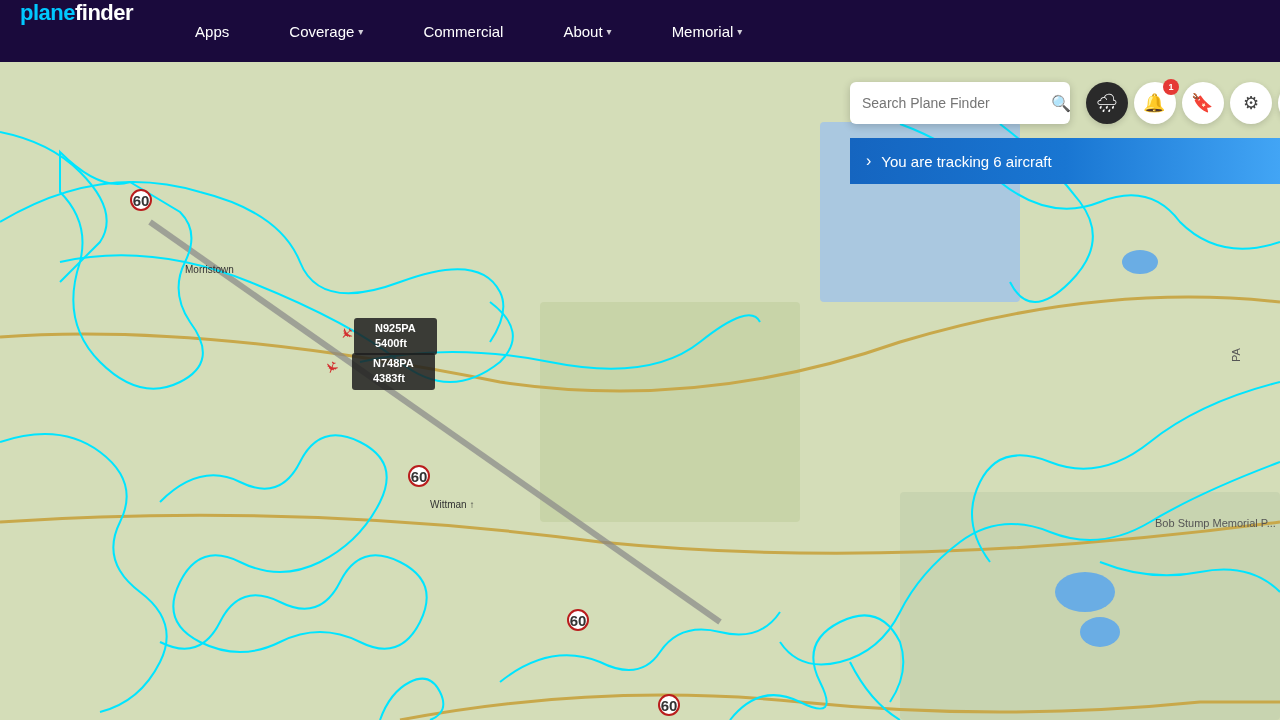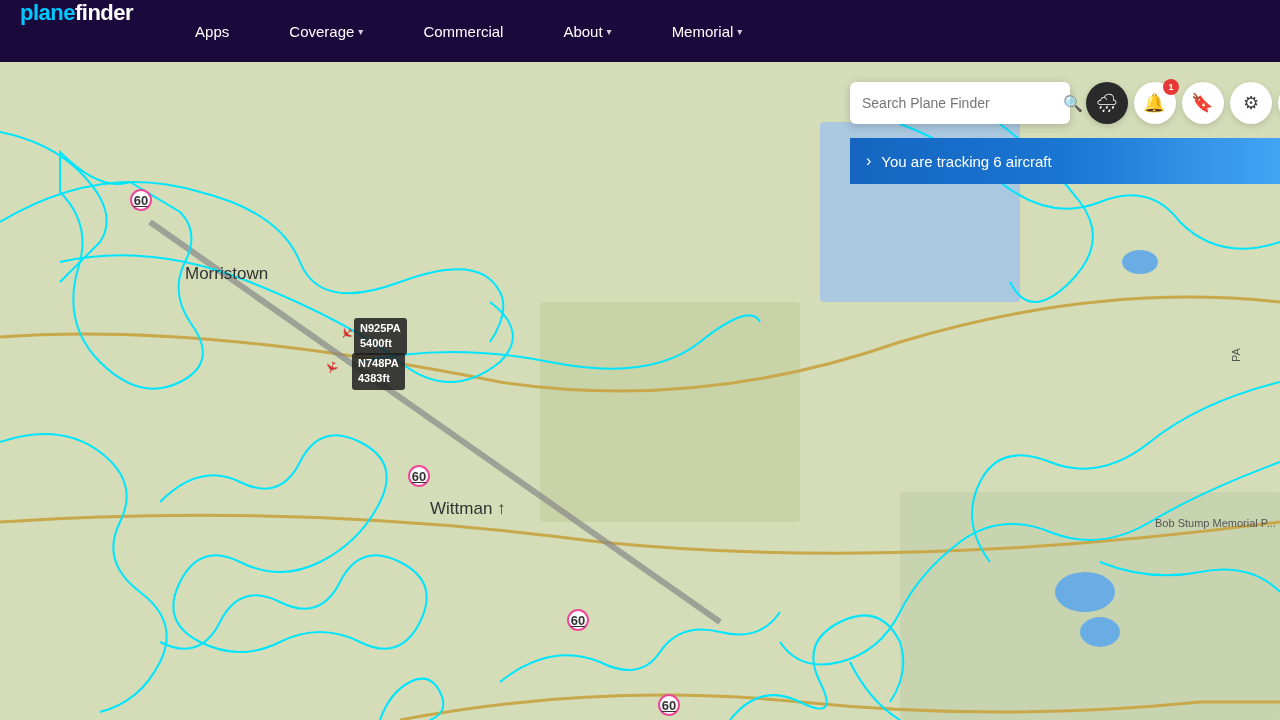--- a/index.html
+++ b/index.html
@@ -87,21 +87,21 @@
       position: absolute;
       top: 20px;
       left: 850px;
       width: 220px;
       height: 42px;
       background: white;
       border-radius: 6px;
       display: flex;
       align-items: center;
       padding: 0 12px;
-      gap: 20px;
+      gap: 8px;
       box-shadow: 0 2px 8px rgba(0,0,0,0.2);
     }
     #search-input {
       border: none;
       outline: none;
       font-size: 14px;
       color: #888;
       flex: 1;
       background: transparent;
     }
@@ -171,56 +171,55 @@
       font-weight: 400;
     }
 
     
     .aircraft-label {
       position: absolute;
       background: rgba(30, 30, 30, 0.85);
       color: white;
       font-size: 11px;
       font-weight: 600;
-      padding: 3px 6px;
+      padding: 3px 21px;
       border-radius: 3px;
       white-space: nowrap;
       line-height: 1.4;
     }
     .aircraft-icon {
       position: absolute;
       font-size: 16px;
       transform-origin: center;
       z-index: 10;
     }
     .aircraft-icon.red { color: #d32f2f; }
 
     
     .place-label {
       position: absolute;
       color: #333;
-      font-size: 17px;
+      font-size: 10px;
       font-weight: 500;
       pointer-events: none;
     }
 
     
     .road-badge {
       position: absolute;
       background: white;
-      border: 2px solid #ec4899;
+      border: 2px solid #b91c1c;
       border-radius: 50%;
       width: 22px; height: 22px;
       display: flex;
       align-items: center;
       justify-content: center;
-      font-size: 13px;
+      font-size: 15px;
       font-weight: 700;
       color: #333;
-      text-decoration: underline;
     }
   </style>
 </head>
 <body>
 
 <nav id="navbar">
   <div id="logo">
     <span>plane</span><span style="color:white">finder</span>
   </div>
   <div id="nav-links">

